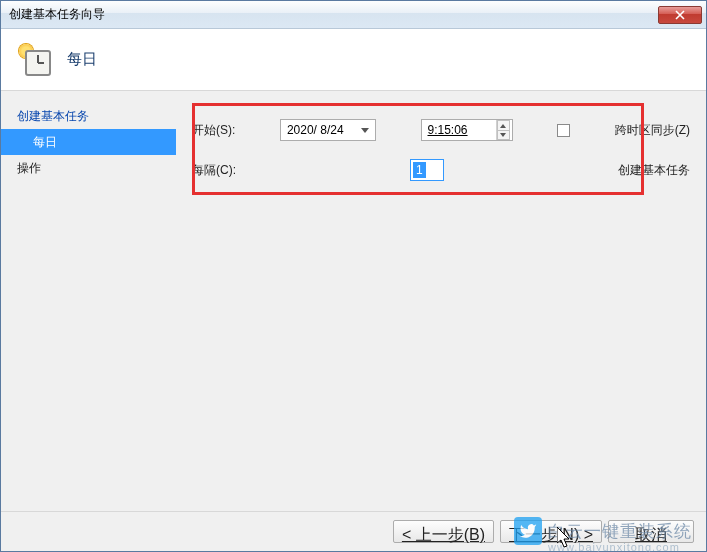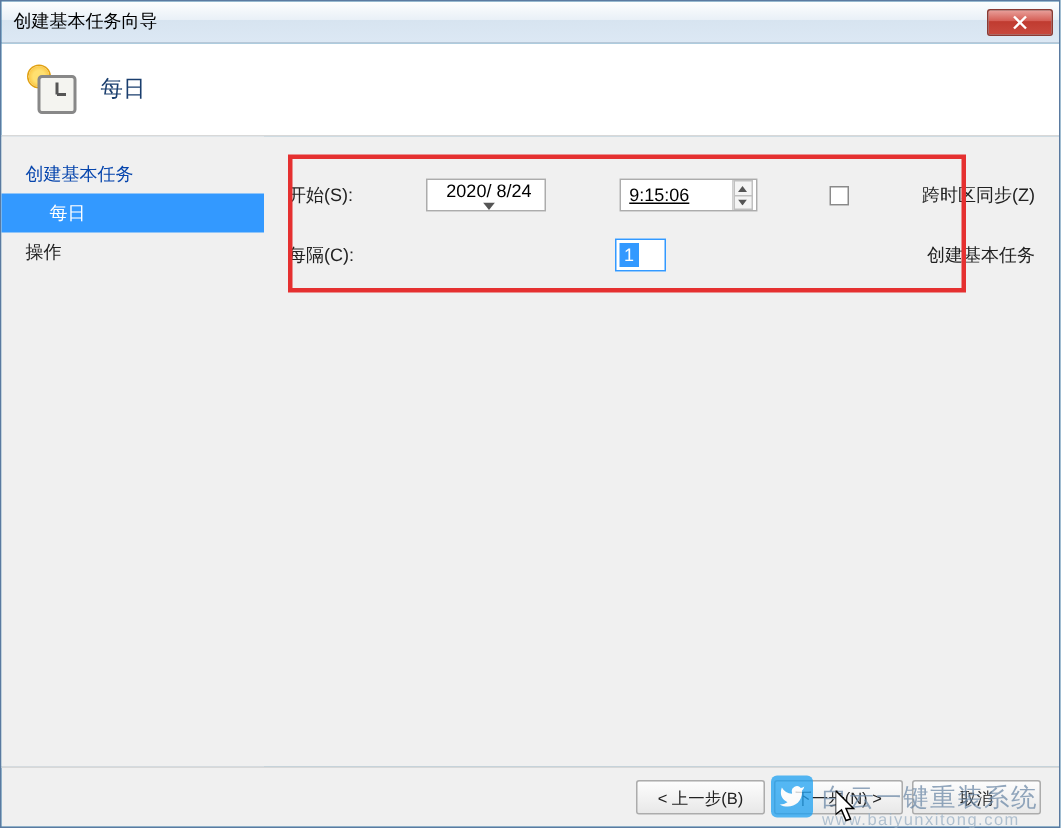--- a/index.html
+++ b/index.html
@@ -22,30 +22,30 @@
   .side-item.nonlink { color: #222; cursor: default; }
   .side-item.indent { padding-left: 32px; }
   .side-item.selected { background: #3399ff; color: #fff; }
   .content { flex: 1; position: relative; padding: 18px 16px; }
   .highlight-box { position: absolute; left: 16px; top: 12px; width: 452px; height: 92px; border: 3px solid #e53030; pointer-events: none; }
   .row { display: flex; align-items: center; gap: 10px; margin-bottom: 18px; margin-top: 10px; justify-content: space-between; }
   .label { color: #222; }
   .combo { height: 22px; border: 1px solid #acacac; background: #fff; display: flex; align-items: center; padding: 0 2px 0 6px; font-size: 12px; }
   .combo .val { flex: 1; white-space: pre; }
   .combo .arrow { width: 16px; display: flex; align-items: center; justify-content: center; color: #555; }
-  .date-combo { width: 80px; flex-direction: column; }
+  .date-combo { width: 96px; }
   .time-combo { width: 92px; text-decoration: underline; }
   .spin { display: flex; flex-direction: column; width: 14px; border-left: 1px solid #d0d0d0; }
   .spin div { height: 10px; display: flex; align-items: center; justify-content: center; background: #f4f4f4; border: 1px solid #c0c0c0; font-size: 6px; color: #555; margin: 0 0 0 0; }
   .spin div:first-child { border-bottom: none; }
   .chk { width: 13px; height: 13px; border: 1px solid #8a8a8a; background: #fff; display: inline-block; }
   .num-input { width: 34px; height: 22px; border: 1px solid #3399ff; background: #fff; padding: 0; display: flex; align-items: center; }
   .num-input span { display: inline-block; background: #3399ff; color: #fff; padding: 1px 3px; margin-left: 2px; font-size: 12px; }
   .footer { height: 40px; border-top: 1px solid #d8d8d8; background: #f0f0f0; display: flex; align-items: center; justify-content: flex-end; padding: 0 12px; gap: 6px; position: relative; }
-  .btn { min-width: 86px; height: 23px; border: 1px solid #acacac; background: linear-gradient(to bottom, #fdfdfd, #e8e8e8); border-radius: 2px; font-size: 11px; color: #222; cursor: pointer; padding: 4px 8px; }
+  .btn { min-width: 86px; height: 23px; border: 1px solid #acacac; background: linear-gradient(to bottom, #fdfdfd, #e8e8e8); border-radius: 2px; font-size: 16px; color: #222; cursor: pointer; padding: 4px 8px; text-decoration: underline; }
   .btn:disabled { color: #a0a0a0; cursor: default; }
   .watermark { position: absolute; right: 14px; bottom: 6px; display: flex; align-items: center; gap: 6px; opacity: 0.75; pointer-events: none; }
   .wm-icon { width: 28px; height: 28px; background: #1da1f2; border-radius: 4px; display: flex; align-items: center; justify-content: center; }
   .wm-icon svg { width: 18px; height: 18px; fill: #fff; }
   .wm-text { font-size: 17px; color: #6e8aa8; letter-spacing: 1px; position: relative; }
   .wm-sub { font-size: 11px; color: #9ab0c4; position: absolute; left: 0; bottom: -10px; white-space: nowrap; }
   .cursor { position: absolute; left: 556px; bottom: 2px; width: 16px; height: 22px; pointer-events: none; }
   .cursor svg { width: 16px; height: 22px; }
 </style>
 </head>

